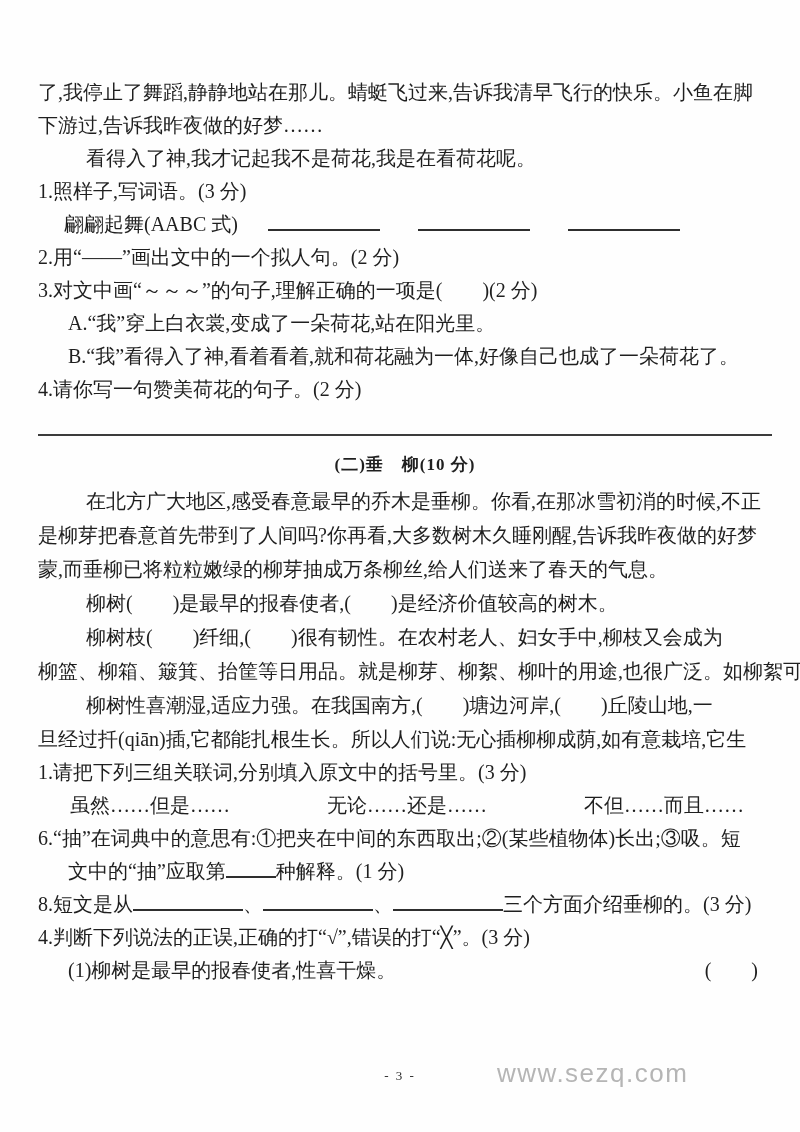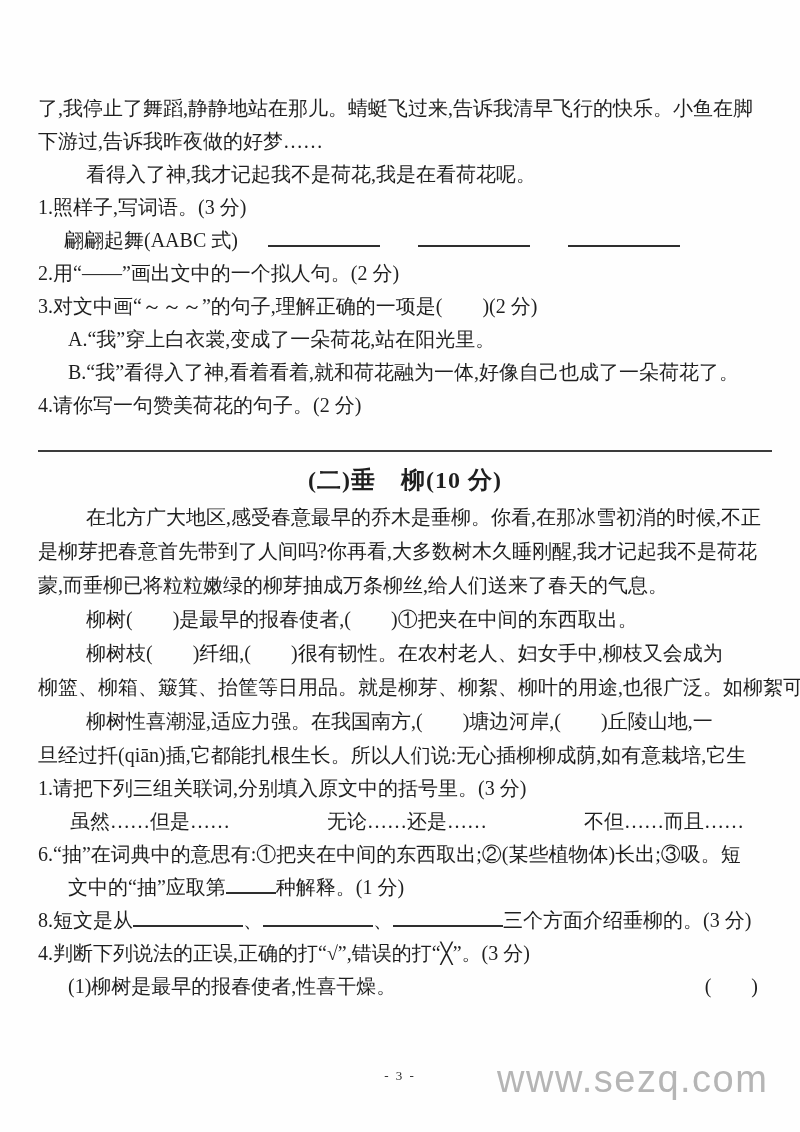--- a/index.html
+++ b/index.html
@@ -7,41 +7,41 @@
     position:relative;
     width:800px; height:1132px;
     margin:0 auto;
     background:#fefefe;
     font-family:"Liberation Serif","DejaVu Serif",serif;
     color:#1f1f1f;
     overflow:hidden;
   }
   .content {
     position:absolute;
-    left:38px; right:28px; top:92px;
+    left:38px; right:28px; top:76px;
     font-size:20px;
   }
   .ln  { height:33px; line-height:33px; white-space:nowrap; position:relative; }
   .ln2 { height:34px; line-height:34px; white-space:nowrap; position:relative; }
   .indent2 { padding-left:48px; }   
   .indent1 { padding-left:30px;font-family:Liberation Serif, serif; }   
   .indent1s{ padding-left:26px; }
   .first-p2 { margin-top:3px; }
 
   .divider {
     margin-top:28px;
     border-top:2px solid #3c3c3c;
     height:0;
   }
   .title-row {
     margin-top:12px;
     height:33px; line-height:33px;
     text-align:center;
     font-weight:bold;
-    font-size:24px;
+    font-size:17px;
     letter-spacing:1px;
   }
 
   .blank {
     display:inline-block;
     border-bottom:2px solid #2e2e2e;
     height:18px;
     vertical-align:baseline;
   }
   .w112 { width:112px; }
@@ -64,21 +64,21 @@
     left:0; right:0; top:1068px;
     text-align:center;
     font-size:13px;
     color:#2a2a2a;
     letter-spacing:2px;
   }
   .watermark {
     position:absolute;
     left:497px; top:1058px;
     font-family:"Liberation Sans","DejaVu Sans",sans-serif;
-    font-size:38px;
+    font-size:26px;
     color:#b5b5b5;
     letter-spacing:1.5px;
     white-space:nowrap;
   }
 </style>
 </head>
 <body>
 
 <div class="page">
   <div class="content">
@@ -97,23 +97,23 @@
     <div class="ln">3.对文中画“～～～”的句子,理解正确的一项是(　　)(2 分)</div>
     <div class="ln indent1">A.“我”穿上白衣裳,变成了一朵荷花,站在阳光里。</div>
     <div class="ln indent1">B.“我”看得入了神,看着看着,就和荷花融为一体,好像自己也成了一朵荷花了。</div>
     <div class="ln">4.请你写一句赞美荷花的句子。(2 分)</div>
 
     <div class="divider"></div>
 
     <div class="title-row">(二)垂　柳(10 分)</div>
 
     <div class="ln2 indent2 first-p2">在北方广大地区,感受春意最早的乔木是垂柳。你看,在那冰雪初消的时候,不正</div>
-    <div class="ln2">是柳芽把春意首先带到了人间吗?你再看,大多数树木久睡刚醒,我才记起我不是荷花</div>
+    <div class="ln2">是柳芽把春意首先带到了人间吗?你再看,大多数树木久睡刚醒,告诉我昨夜做的好梦</div>
     <div class="ln2">蒙,而垂柳已将粒粒嫩绿的柳芽抽成万条柳丝,给人们送来了春天的气息。</div>
-    <div class="ln2 indent2">柳树(　　)是最早的报春使者,(　　)①把夹在中间的东西取出。</div>
+    <div class="ln2 indent2">柳树(　　)是最早的报春使者,(　　)是经济价值较高的树木。</div>
     <div class="ln2 indent2">柳树枝(　　)纤细,(　　)很有韧性。在农村老人、妇女手中,柳枝又会成为</div>
     <div class="ln2">柳篮、柳箱、簸箕、抬筐等日用品。就是柳芽、柳絮、柳叶的用途,也很广泛。如柳絮可作</div>
     <div class="ln2 indent2">柳树性喜潮湿,适应力强。在我国南方,(　　)塘边河岸,(　　)丘陵山地,一</div>
     <div class="ln2">旦经过扦(qiān)插,它都能扎根生长。所以人们说:无心插柳柳成荫,如有意栽培,它生</div>
 
     <div class="ln">1.请把下列三组关联词,分别填入原文中的括号里。(3 分)</div>
 
     <div class="ln words-row">
       <span class="words-first">虽然……但是……</span><span class="words-next">无论……还是……</span><span class="words-next">不但……而且……</span>
     </div>

